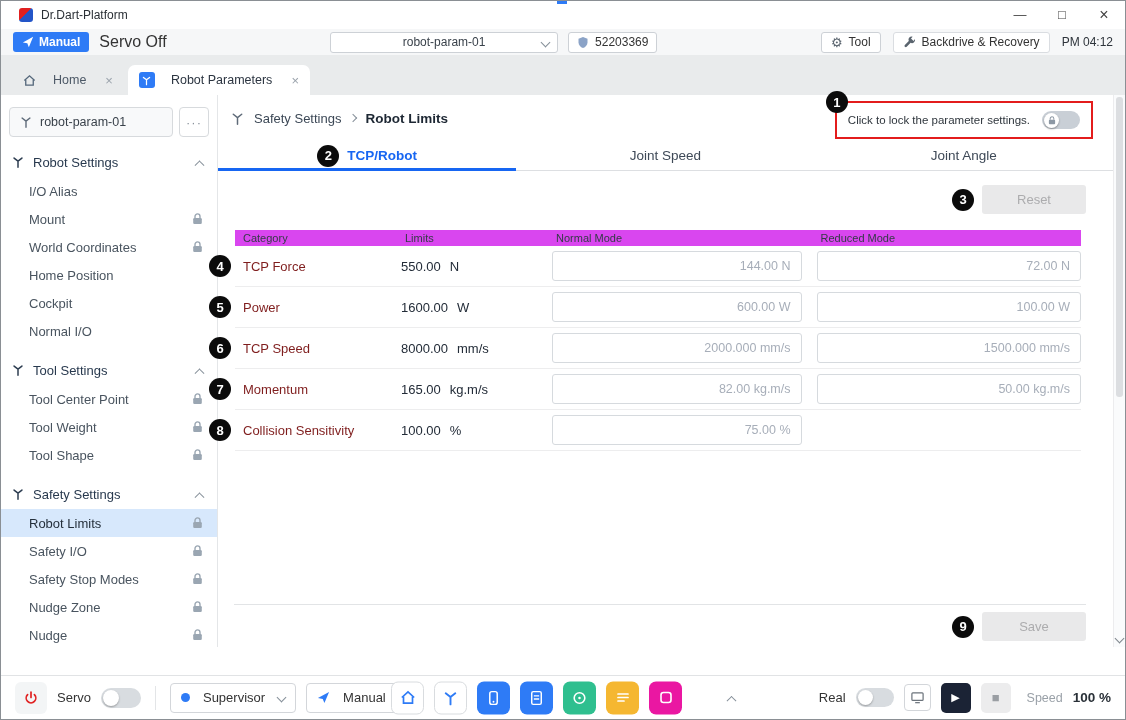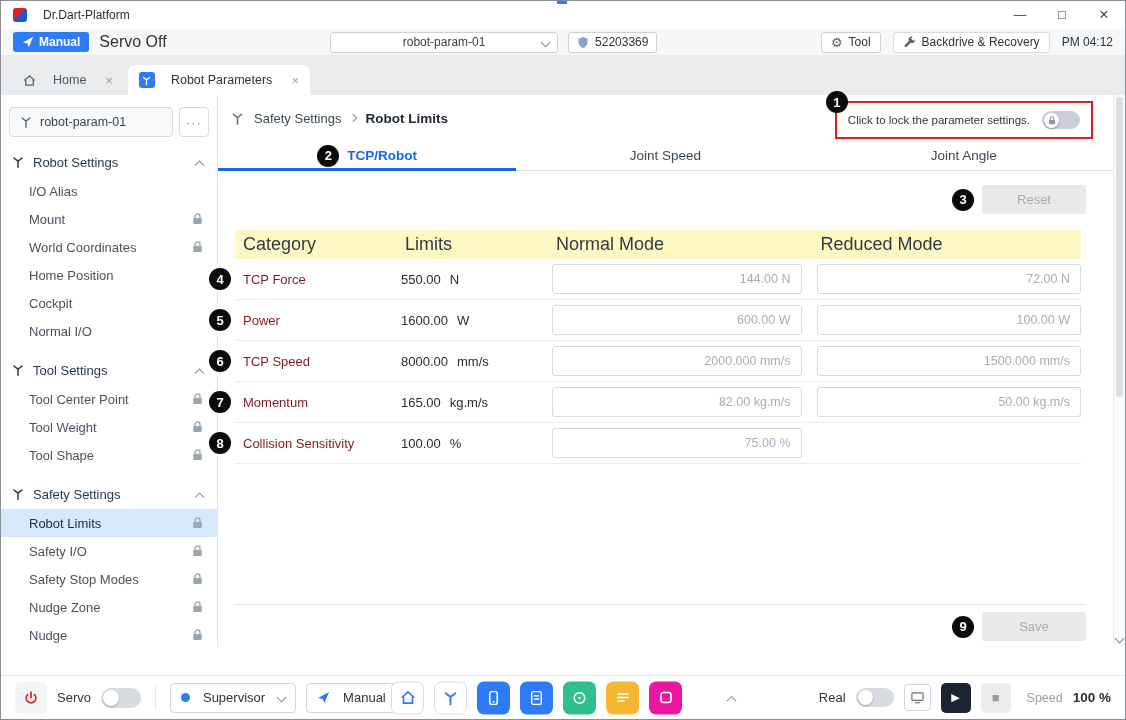--- a/index.html
+++ b/index.html
@@ -3,21 +3,21 @@
 <meta charset="utf-8">
 <style>
   * { box-sizing: border-box; margin: 0; padding: 0; }
   html,body { background:#d8d8d8; }
   .window{
     width:1126px;height:720px;background:#fff;border:1px solid #8a8f94;
     font-family:"Liberation Sans",sans-serif;display:flex;flex-direction:column;
     position:relative;overflow:hidden;color:#222;
   }
   
-  .titlebar{height:28px;display:flex;align-items:center;padding-left:12px;gap:16px;background:#fff;flex:0 0 auto;}
+  .titlebar{height:28px;display:flex;align-items:center;padding-left:18px;gap:8px;background:#fff;flex:0 0 auto;}
   .app-logo{width:14px;height:14px;border-radius:3px;background:linear-gradient(135deg,#e02020 0 45%,#2355c8 45% 100%);}
   .app-title{font-size:12px;color:#2a2f35;}
   .win-controls{margin-left:auto;display:flex;height:28px;}
   .win-btn{width:42px;text-align:center;line-height:28px;font-size:13px;color:#444;cursor:default;}
   .artifact{position:absolute;left:556px;top:0;width:10px;height:3px;background:#2e7bf6;}
   
   .toolbar{height:26px;background:#f6f7f8;display:flex;align-items:center;padding:0 12px;gap:10px;flex:0 0 auto;font-size:12px;}
   .manual-btn{height:20px;border:none;border-radius:3px;background:#2e7bf6;color:#fff;font-weight:bold;font-size:12px;display:flex;align-items:center;gap:5px;padding:0 9px;}
   .servo-status{color:#333;font-size:16px;}
   .param-select{margin-left:auto;width:228px;height:21px;background:#fff;border:1px solid #cdd1d6;border-radius:3px;display:flex;align-items:center;justify-content:center;position:relative;color:#3a424b;}
@@ -64,21 +64,21 @@
   .num-badge{width:22px;height:22px;border-radius:50%;background:#0b0b0b;color:#fff;font-size:13px;font-weight:bold;display:flex;align-items:center;justify-content:center;flex:0 0 auto;z-index:7;}
   .lock-banner>.num-badge{position:absolute;left:-11px;top:-12px;}
   .content-tabs{display:flex;height:30px;border-bottom:1px solid #dddfe2;}
   .ctab{flex:1;display:flex;align-items:center;justify-content:center;gap:8px;font-size:13.5px;color:#3e4957;position:relative;}
   .ctab.active{color:#1766f2;font-weight:bold;}
   .ctab.active::after{content:'';position:absolute;left:0;right:0;bottom:-1px;height:3px;background:#1766f2;}
   .reset-row{margin-top:14px;display:flex;justify-content:flex-end;align-items:center;gap:8px;padding-right:27px;}
   .btn-gray{width:104px;height:29px;background:#e9e9ea;color:#acacae;border:none;border-radius:3px;font-size:13px;font-family:inherit;}
   .ptable{margin:16px 32px 0 17px;}
   .t-head,.t-row{display:grid;grid-template-columns:166px 151px 1fr 1fr;align-items:center;}
-  .t-head{background:#fef9c3;height:29px;font-size:18px;color:#333b46;}
+  .t-head{background:#d946ef;height:16px;font-size:11px;color:#333b46;}
   .t-head .h{padding-left:4px;}
   .t-head .h.first{padding-left:8px;}
   .t-row{height:41px;border-bottom:1px solid #ededee;position:relative;}
   .t-row .num-badge{position:absolute;left:-26px;top:50%;transform:translateY(-50%);}
   .cat{padding-left:8px;font-size:13px;color:#7f1d1d;}
   .lim{font-size:13px;color:#232c38;display:flex;gap:9px;}
   .cell-n{padding-right:15px;}
   input.mode{width:100%;height:30px;border:1px solid #d6dade;border-radius:3px;background:#fff;text-align:right;padding:0 10px;font-size:12.5px;color:#a7aeb9;font-family:inherit;}
   .main-footer{position:absolute;left:16px;right:27px;bottom:6px;border-top:1px solid #e2e4e6;padding-top:7px;display:flex;justify-content:flex-end;align-items:center;gap:8px;}
   

